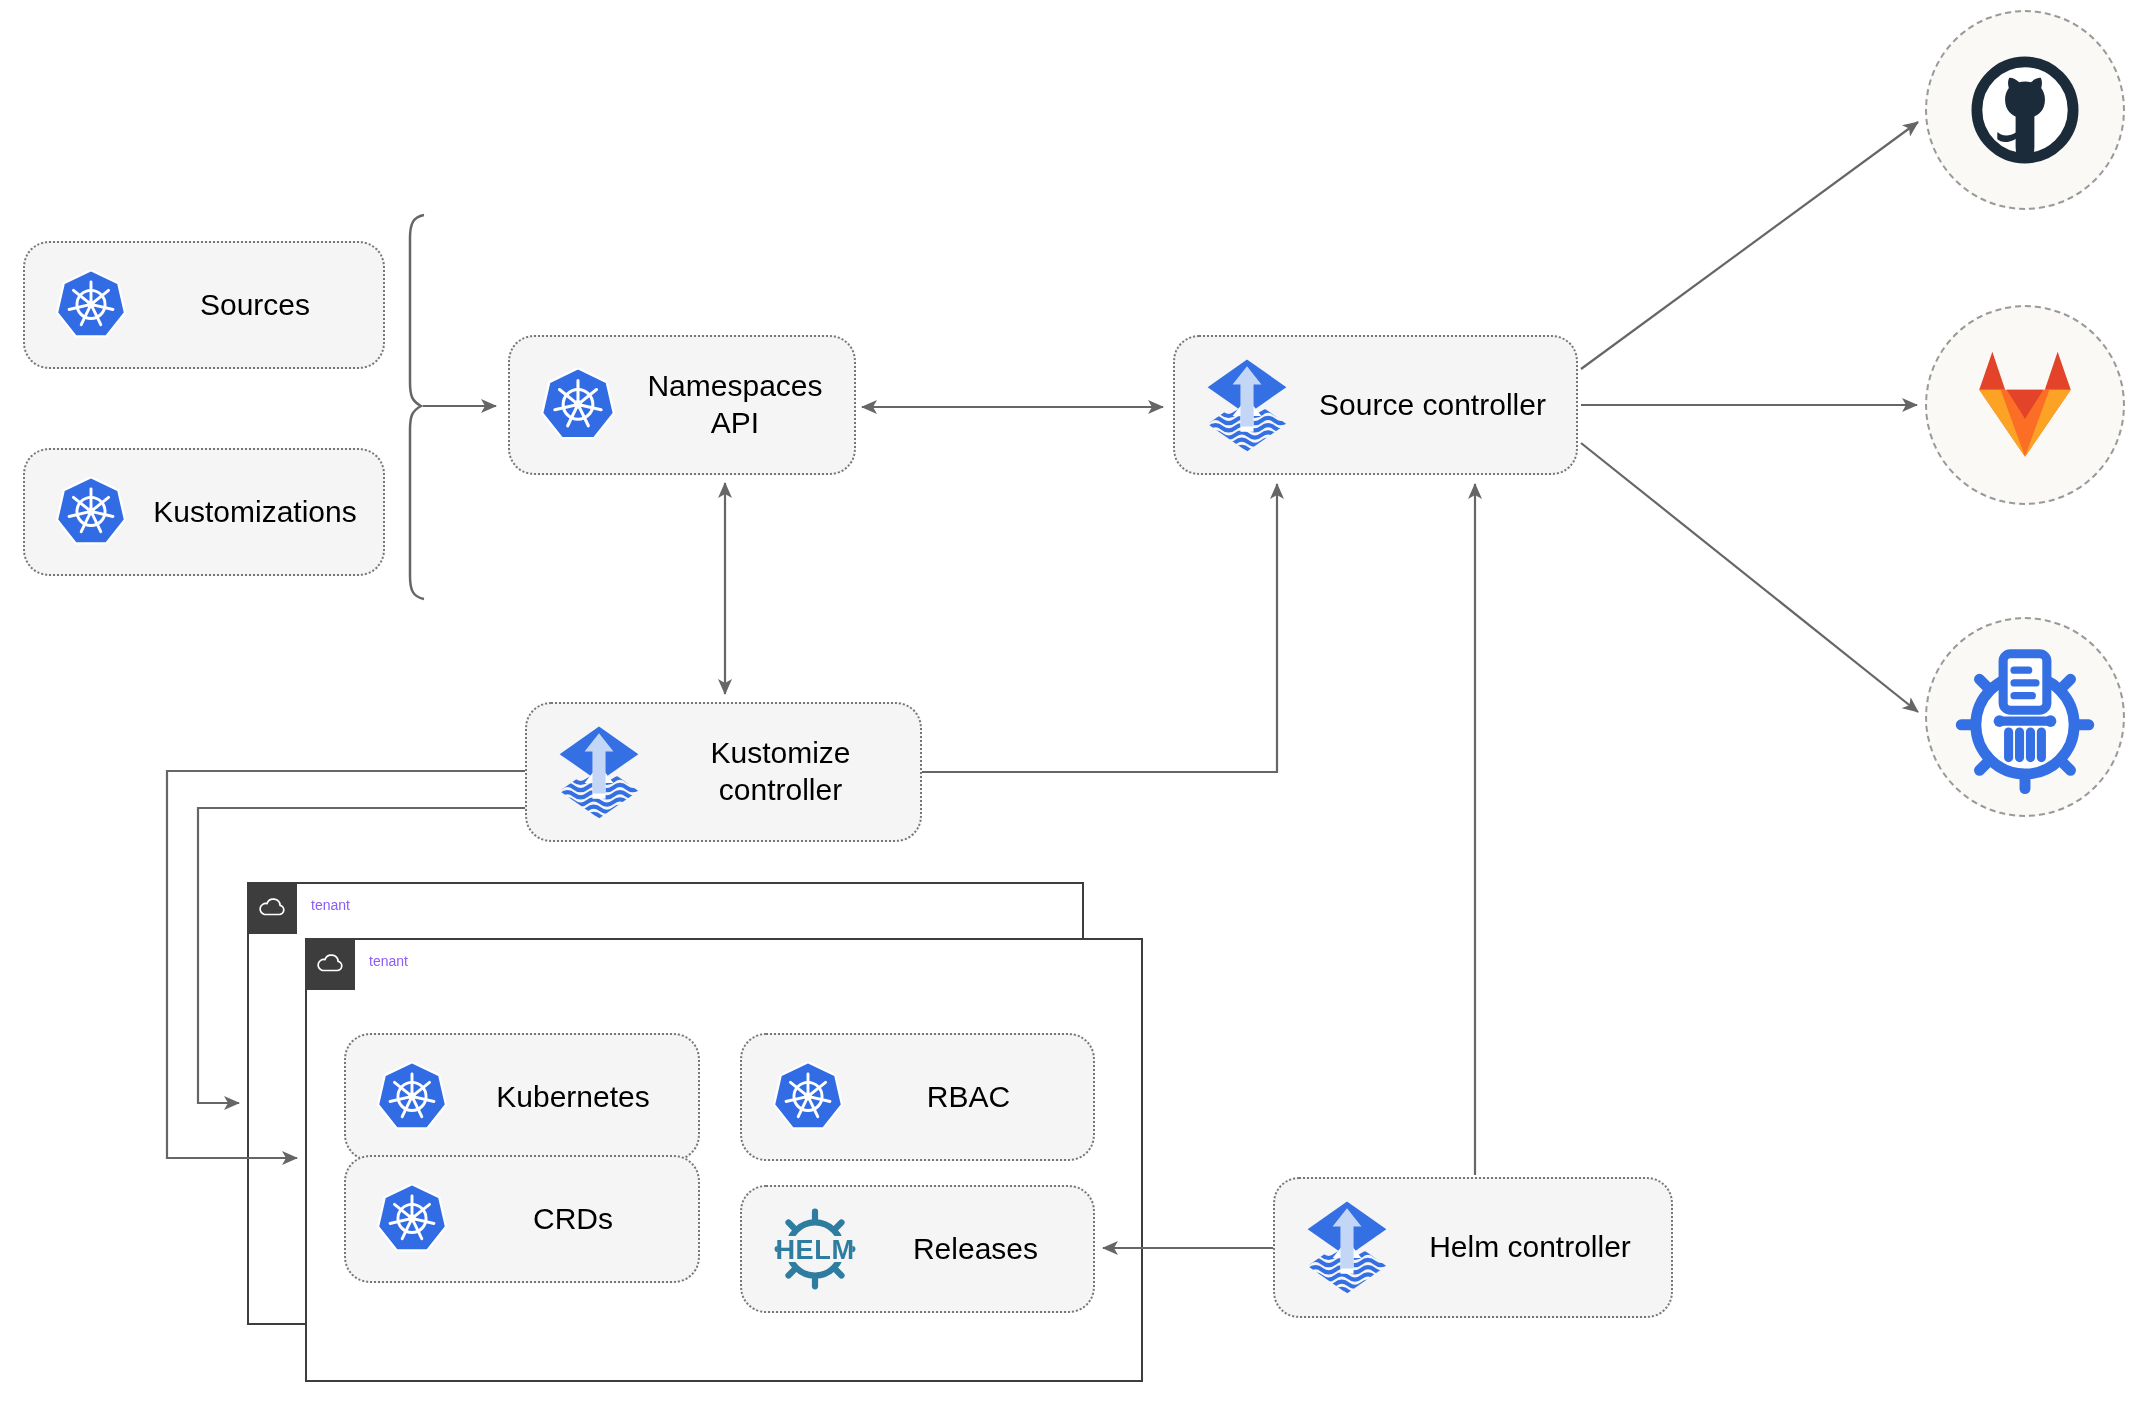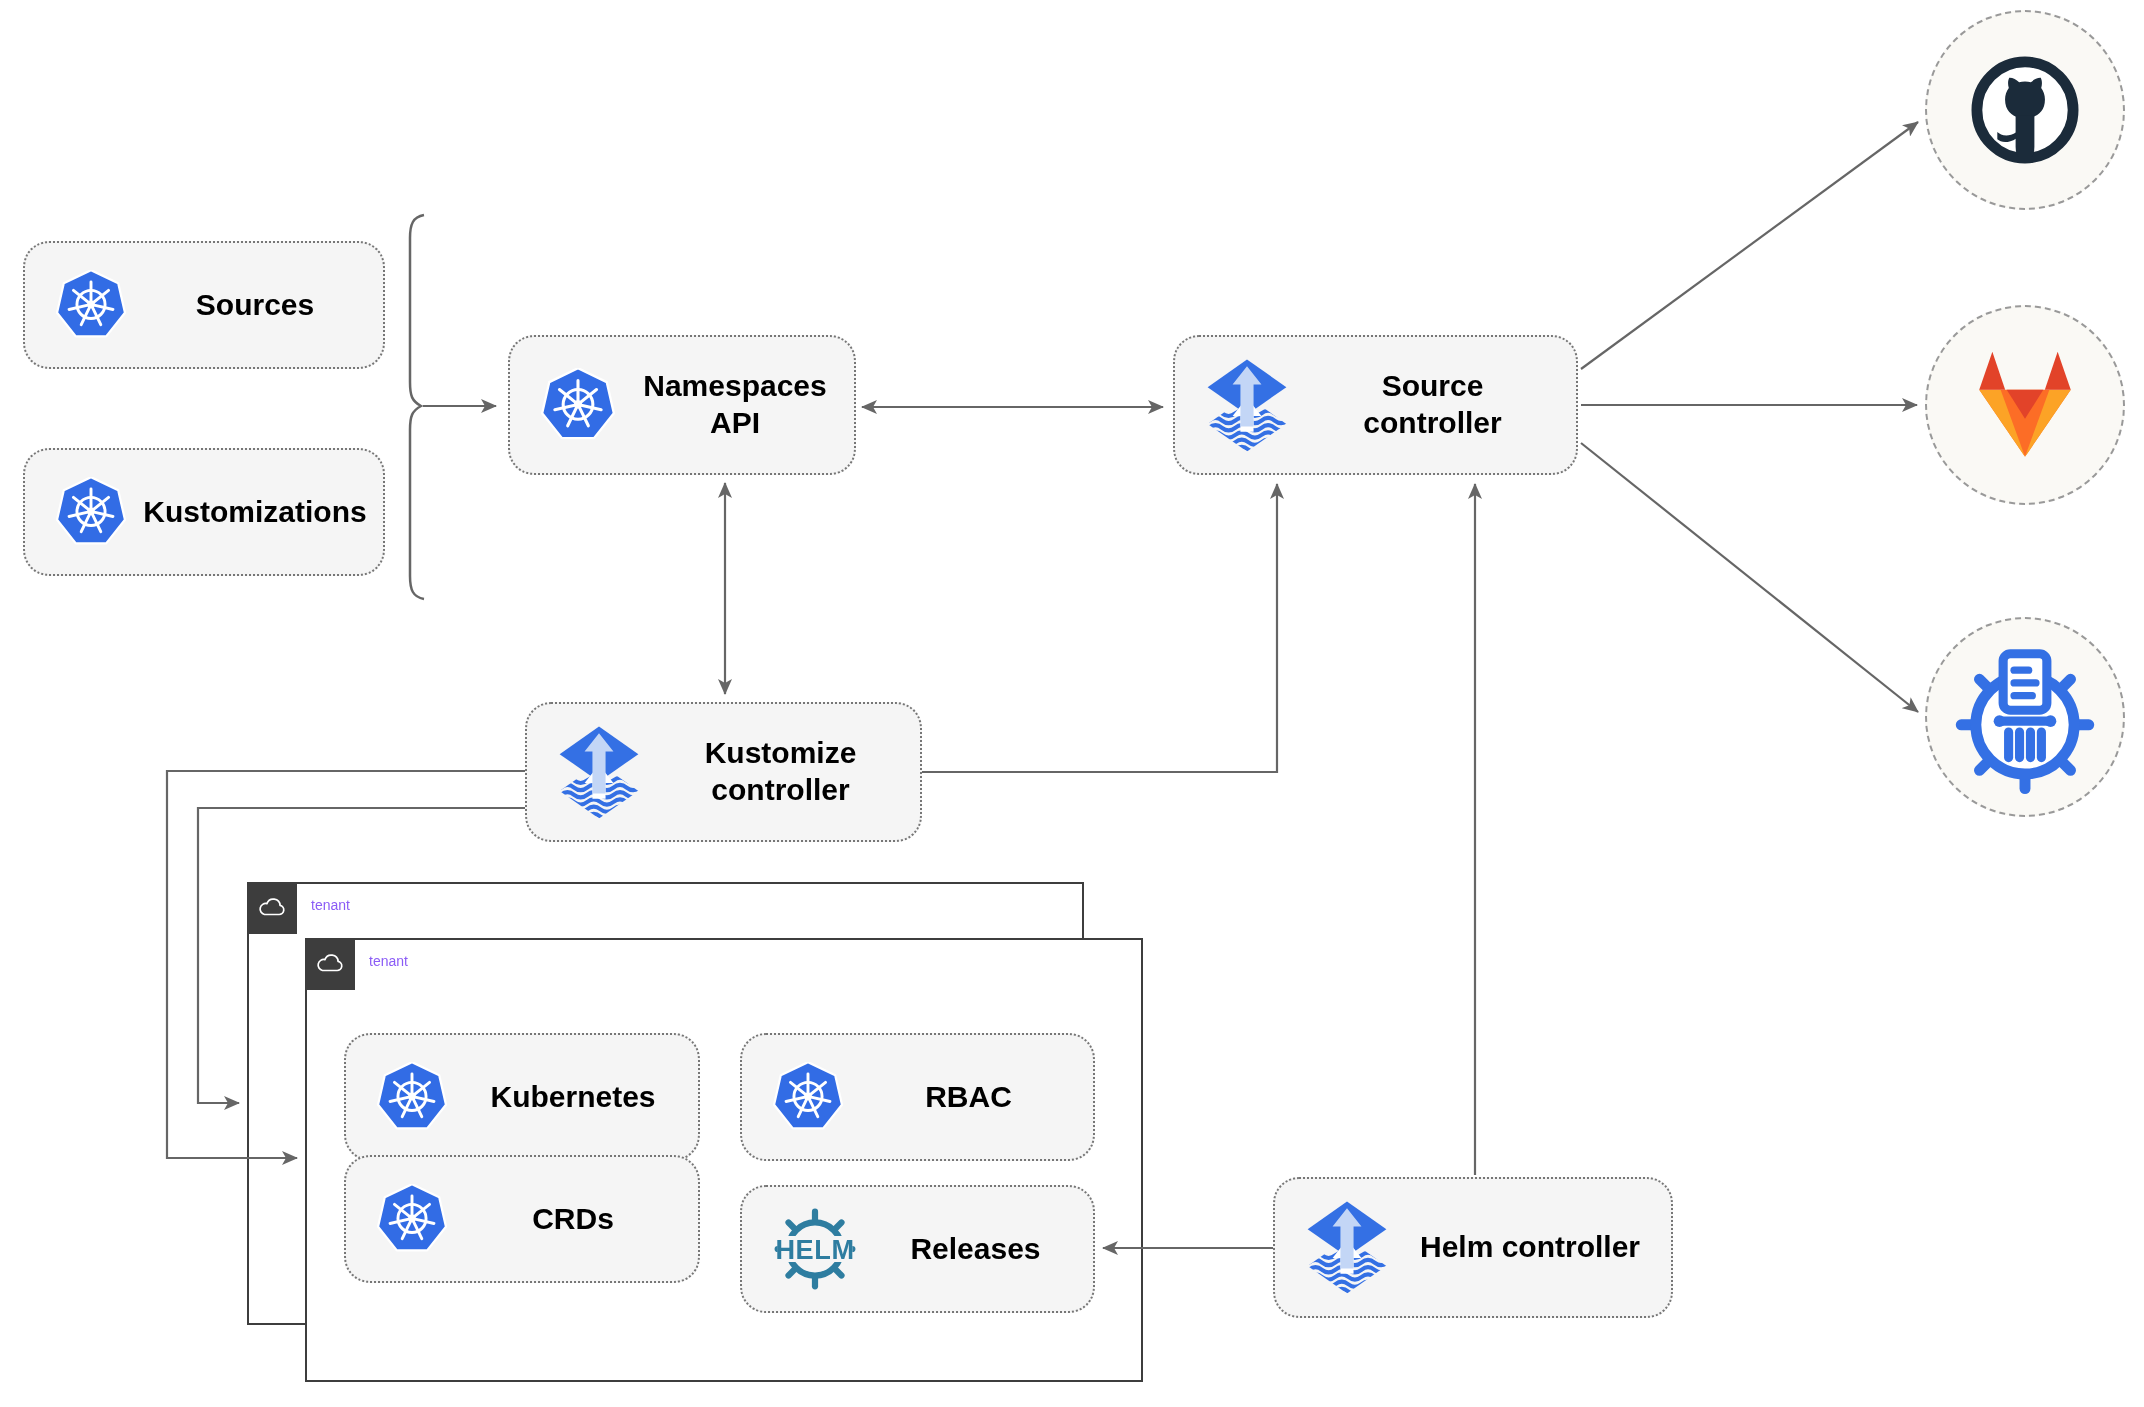--- a/index.html
+++ b/index.html
@@ -6,21 +6,21 @@
   body{
     width:2144px;height:1407px;position:relative;background:#ffffff;
     font-family:"Liberation Sans", sans-serif;color:#000;overflow:hidden;
   }
   
   .leaf{
     position:absolute;background:#f5f5f5;border:2px dotted #767676;border-radius:26px;
     display:flex;align-items:center;box-sizing:border-box;font-size:30px;
   }
   .leaf .ic{margin-left:30px;flex:0 0 auto;display:flex;align-items:center;}
-  .leaf .lb{flex:1;text-align:center;padding:0 16px;line-height:1.22;font-weight:bold;}
+  .leaf .lb{flex:1;text-align:center;padding:0 16px;line-height:1.22;}
   
   .tenant{position:absolute;background:#ffffff;border:2.5px solid #3d3d3d;box-sizing:border-box;}
   .tenant-header{position:absolute;top:-2.5px;left:-2.5px;width:50px;height:52px;background:#3d3d3d;
     display:flex;align-items:center;justify-content:center;}
   .tenant-label{position:absolute;left:62px;top:13px;font-size:14px;color:#8b5cf6;}
   
   .endpoint{
     position:absolute;width:200px;height:200px;border-radius:50%;
     border:2px dashed #999;background:#faf9f5;box-sizing:border-box;
     display:flex;align-items:center;justify-content:center;

